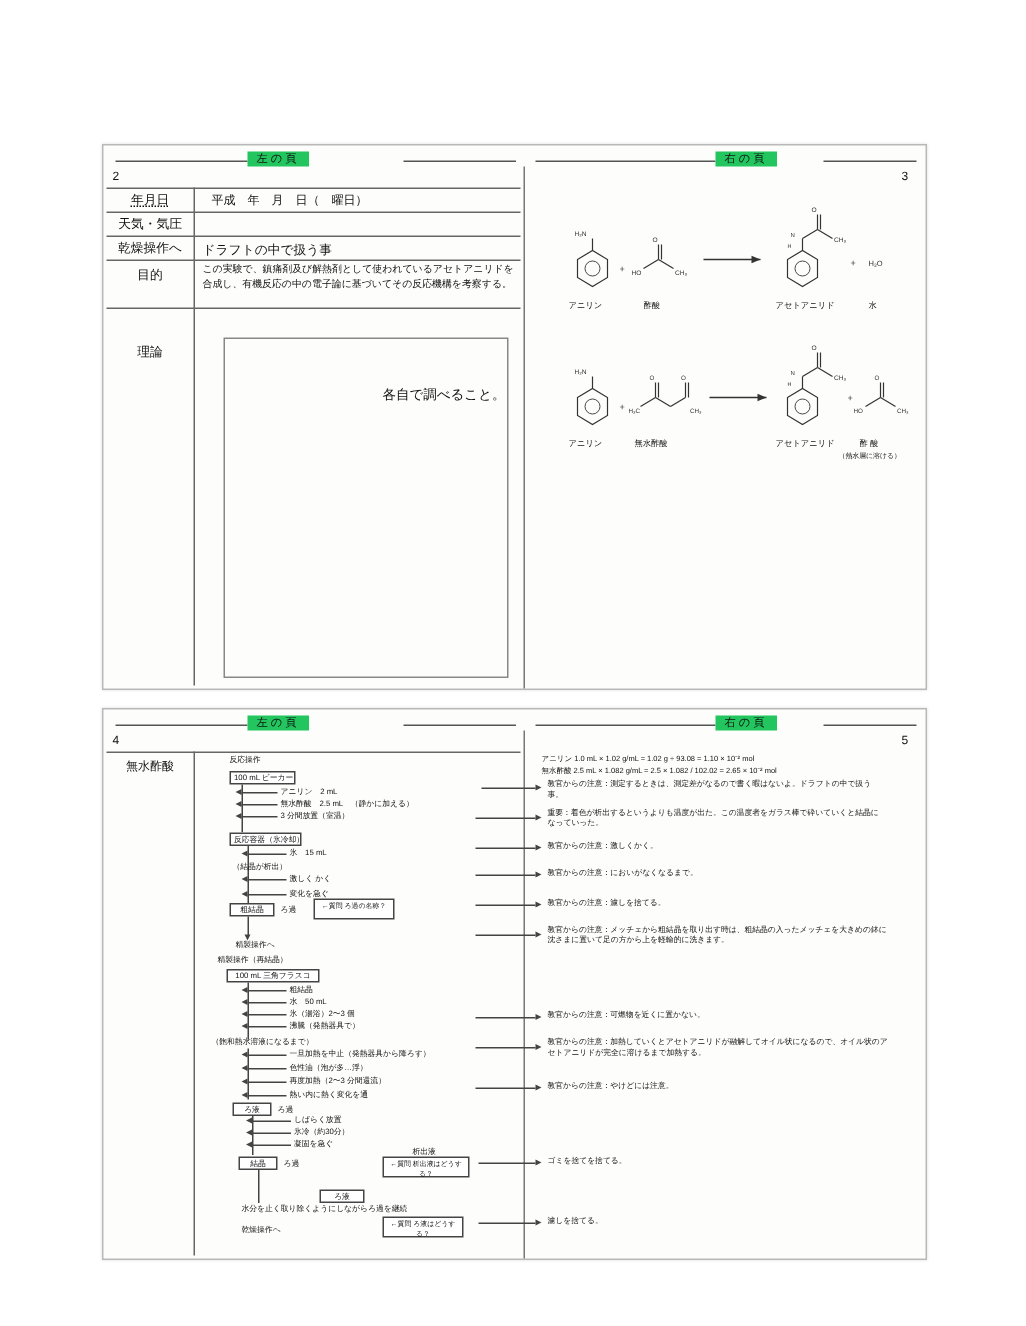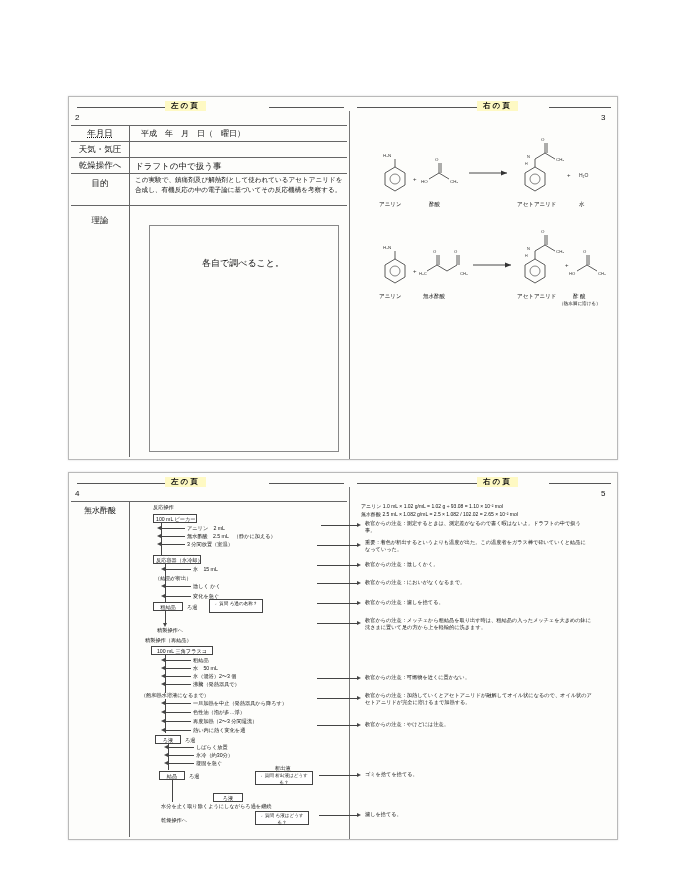--- a/index.html
+++ b/index.html
@@ -14,47 +14,46 @@
 
   
   .sheet{
     position:absolute;
     background:#fdfdfb;
     border:1px solid #b9b9b9;
     box-shadow:0 0 2px rgba(0,0,0,.15);
   }
   .hdr-label{
     position:absolute;top:-7px;
-    background:#fef9c3;
+    background:#22c55e;
     font-size:7.5px;
     padding:0 6px;
     letter-spacing:2px;
     white-space:nowrap;
-    font-weight:bold;
   }
   .hdr-rule{
     position:absolute;height:0;border-top:1px solid #555;
   }
   .vdiv{position:absolute;top:14px;bottom:0;width:0;border-left:1px solid #777;}
   .innerbox{position:absolute;border:1px solid #888;}
 
   .pgnum{position:absolute;font-size:8px;}
 
   
   .row-lbl{
     position:absolute;
     font-size:8.5px;
     text-align:center;
   }
   .hline{position:absolute;height:0;border-top:1px solid #666;}
   .vline{position:absolute;width:0;border-left:1px solid #666;}
 
   .txt{position:absolute;font-size:8px;line-height:1.45;}
   .txt-xs{position:absolute;font-size:5.5px;line-height:1.3;}
-  .center{text-align:center;}
+  .center{text-align:right;}
 
   
   .fbox{
     position:absolute;
     border:1px solid #444;
     font-size:5.2px;
     line-height:1.25;
     padding:1px 2px;
     background:#fff;
     box-sizing:border-box;
@@ -116,21 +115,21 @@
   <div class="hline" style="left:2px;top:76px;width:276px;"></div>
   <div class="hline" style="left:2px;top:108px;width:276px;"></div>
   <div class="vline" style="left:60px;top:28px;height:332px;"></div>
 
   <div class="row-lbl" style="left:2px;top:31px;width:58px;">
     <span class="underline-dots">年月日</span>
   </div>
   <div class="row-lbl" style="left:2px;top:47px;width:58px;">天気・気圧</div>
   <div class="row-lbl" style="left:2px;top:63px;width:58px;">乾燥操作へ</div>
   <div class="row-lbl" style="left:2px;top:81px;width:58px;">目的</div>
-  <div class="row-lbl" style="left:2px;top:118px;width:58px;">理論</div>
+  <div class="row-lbl" style="left:2px;top:132px;width:58px;">理論</div>
 
   <div class="txt" style="left:72px;top:31px;">平成　年　月　日（　曜日）</div>
   <div class="txt" style="left:66px;top:63px;font-size:8.5px;">ドラフトの中で扱う事</div>
   <div class="txt" style="left:66px;top:78px;width:208px;font-size:6.6px;line-height:1.5;">この実験で、鎮痛剤及び解熱剤として使われているアセトアニリドを合成し、有機反応の中の電子論に基づいてその反応機構を考察する。</div>
 
   <div class="innerbox" style="left:80px;top:128px;width:188px;height:225px;"></div>
   <div class="txt center hand" style="left:80px;top:160px;width:188px;font-size:9px;">各自で調べること。</div>
 
   <div style="position:absolute;left:292px;top:30px;width:248px;height:100px;">
     <svg width="248" height="100" viewBox="0 0 248 100">

